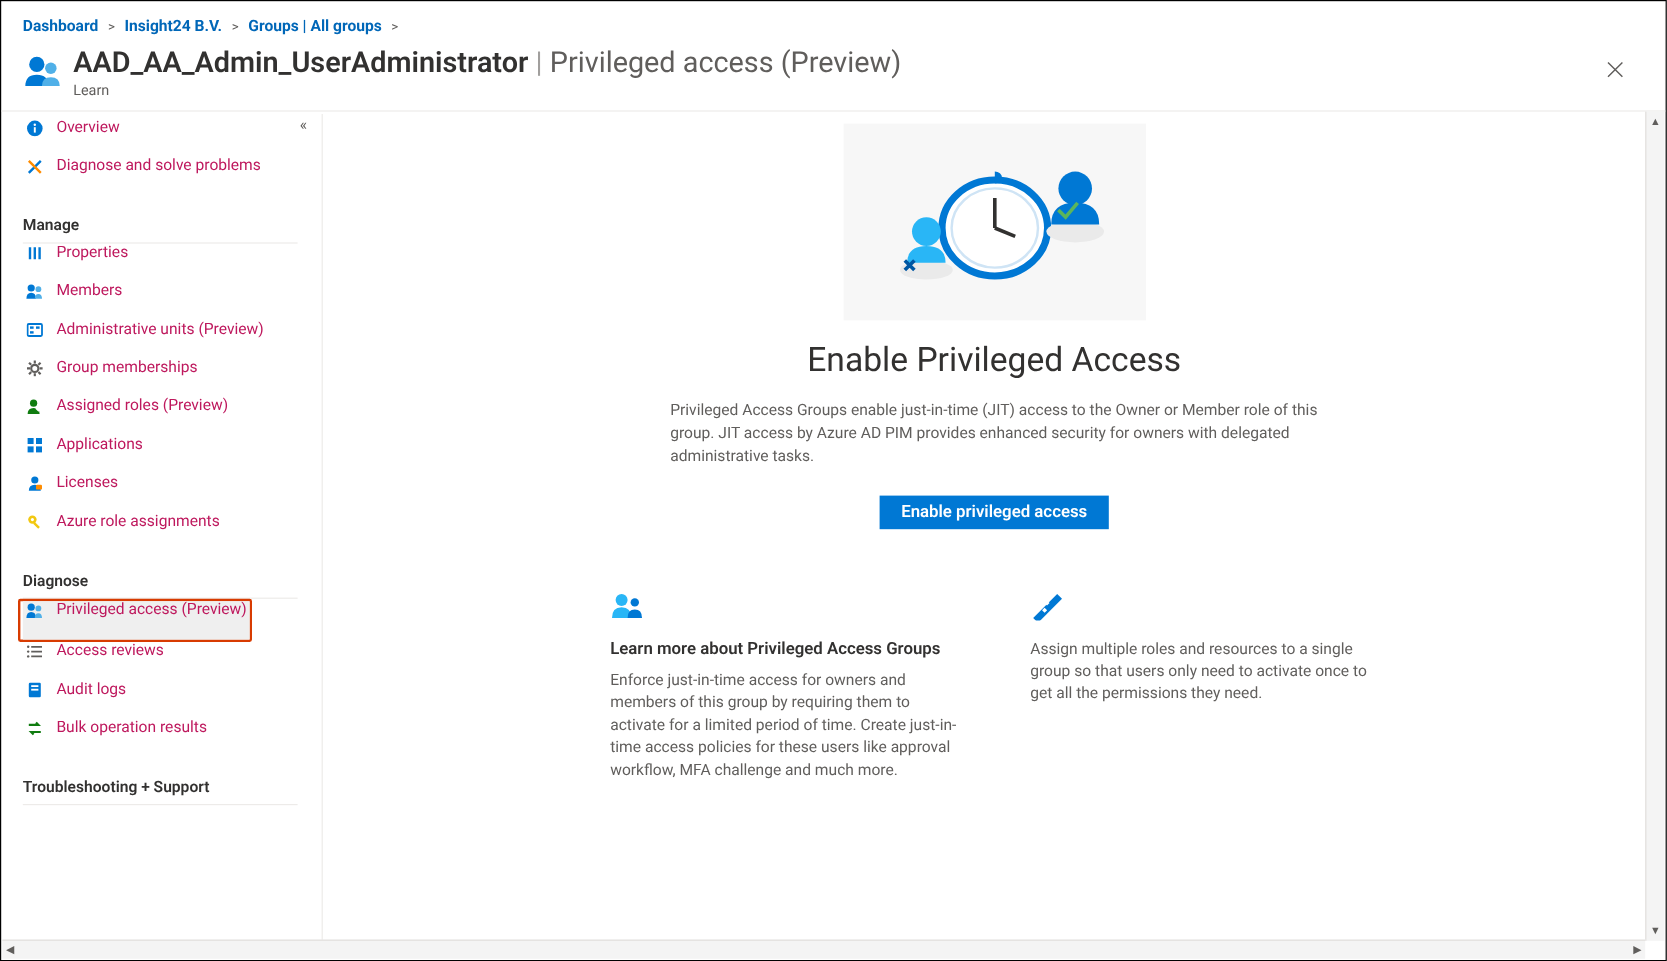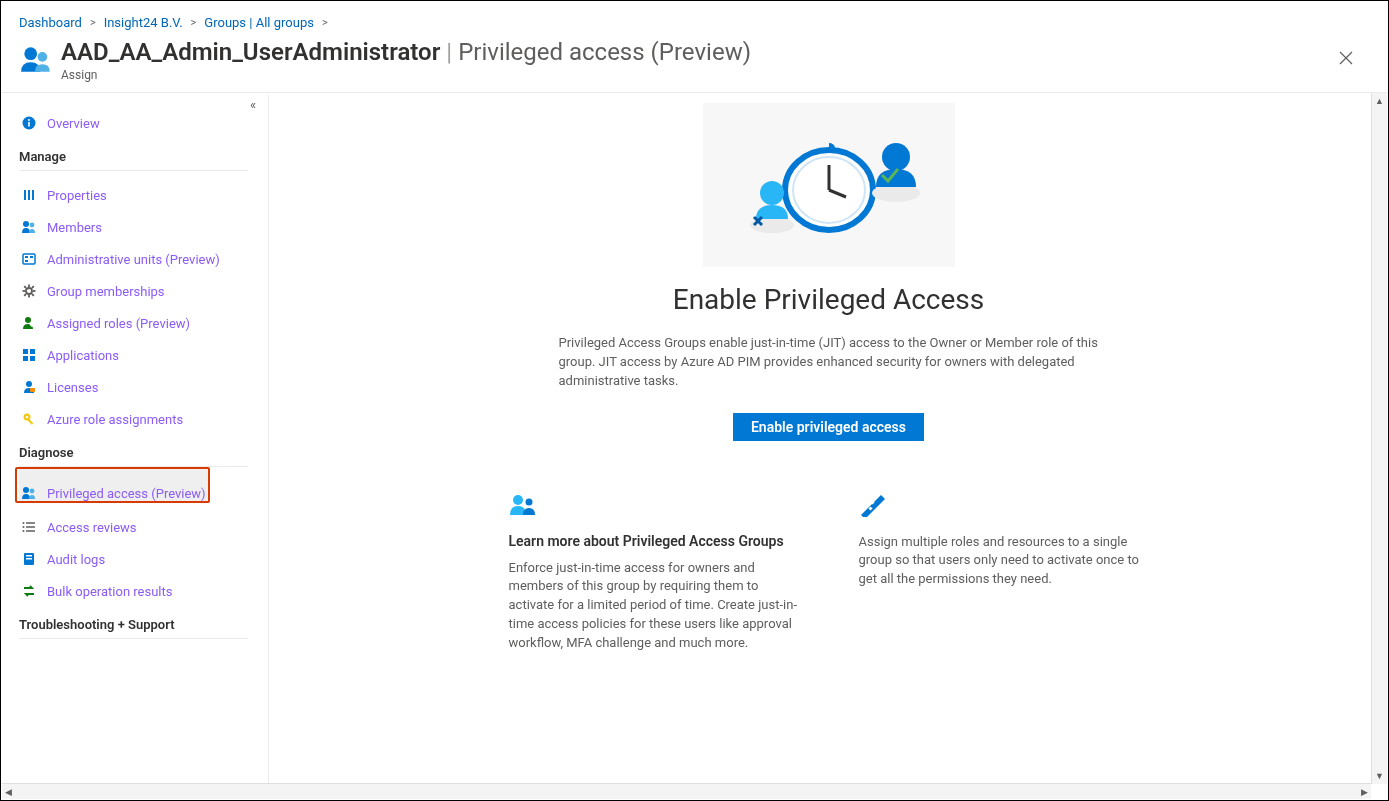--- a/index.html
+++ b/index.html
@@ -23,20 +23,21 @@
     display: flex;
     align-items: center;
     gap: 8px;
     padding: 14px 18px 6px 18px;
     font-size: 13px;
   }
   .breadcrumbs a {
     color: #0067b8;
     text-decoration: none;
     cursor: pointer;
+    font-weight: bold;
   }
   .breadcrumbs .sep { color: #605e5c; font-size: 11px; }
   .header {
     display: flex;
     align-items: flex-start;
     padding: 2px 6px 10px 18px;
     position: relative;
   }
   .header-icon {
     width: 34px; height: 34px;
@@ -89,27 +90,27 @@
     font-size: 13px;
     font-weight: 600;
     color: #323130;
     padding: 8px 0 6px 0;
     border-bottom: 1px solid #edebe9;
     margin-right: 18px;
     margin-top: 10px;
   }
   .side-item {
     display: flex;
-    align-items: flex-end;
+    align-items: flex-start;
     gap: 10px;
     height: 32px;
     padding-left: 2px;
     cursor: pointer;
     font-size: 13px;
-    color: #8b5cf6;
+    color: #be185d;
   }
   .side-item .icon { width: 16px; height: 16px; display:flex; align-items:center; justify-content:center; }
   .side-item.selected {
     background: #efefef;
   }
   .highlight-box {
     border: 2px solid #d83b01;
     border-radius: 2px;
     margin-left: -4px;
     padding-left: 2px;
@@ -225,21 +226,21 @@
         <circle cx="22" cy="14" r="4.5" fill="#50b0e8"></circle>
         <path d="M15 28 q0 -7 7 -7 q7 0 7 7 z" fill="#50b0e8"></path>
       </svg>
     </span>
     <div class="header-text">
       <div class="title-row">
         <span>AAD_AA_Admin_UserAdministrator</span>
         <span class="divider">|</span>
         <span class="title-suffix">Privileged access (Preview)</span>
       </div>
-      <div class="subtitle">Assign</div>
+      <div class="subtitle">Learn</div>
     </div>
     <div class="close-btn">
       <svg width="14" height="14" viewBox="0 0 14 14">
           <path d="M1 1 L13 13 M13 1 L1 13" stroke="#605e5c" stroke-width="1.2"></path>
         </svg>
     </div>
   </div>
 
   <div class="body body-area">
 
@@ -249,20 +250,29 @@
       <div id="side-top">
           <div class="side-item">
             <span class="icon">
               <svg width="14" height="14" viewBox="0 0 14 14">
                 <circle cx="7" cy="7" r="6.5" fill="#0078d4"></circle>
                 <rect x="6.2" y="6" width="1.6" height="4.5" fill="#fff"></rect>
                 <circle cx="7" cy="4" r="1" fill="#fff"></circle>
               </svg>
             </span>
             <span>Overview</span>
+          </div>
+          <div class="side-item">
+            <span class="icon">
+              <svg width="14" height="14" viewBox="0 0 14 14">
+                <path d="M2 12 L7 7 M12 2 L7 7" stroke="#0078d4" stroke-width="2"></path>
+                <path d="M2 2 L7 7 M12 12 L7 7" stroke="#ff8c00" stroke-width="2"></path>
+              </svg>
+            </span>
+            <span>Diagnose and solve problems</span>
           </div>
         </div>
       <div id="side-sections">
           <div class="section-header">Manage</div>
           <div class="side-item">
             <span class="icon">
               <svg width="14" height="14" viewBox="0 0 14 14">
                 <line x1="3" y1="2" x2="3" y2="12" stroke="#0078d4" stroke-width="2"></line>
                 <line x1="7" y1="2" x2="7" y2="12" stroke="#0078d4" stroke-width="2"></line>
                 <line x1="11" y1="2" x2="11" y2="12" stroke="#0078d4" stroke-width="2"></line>

